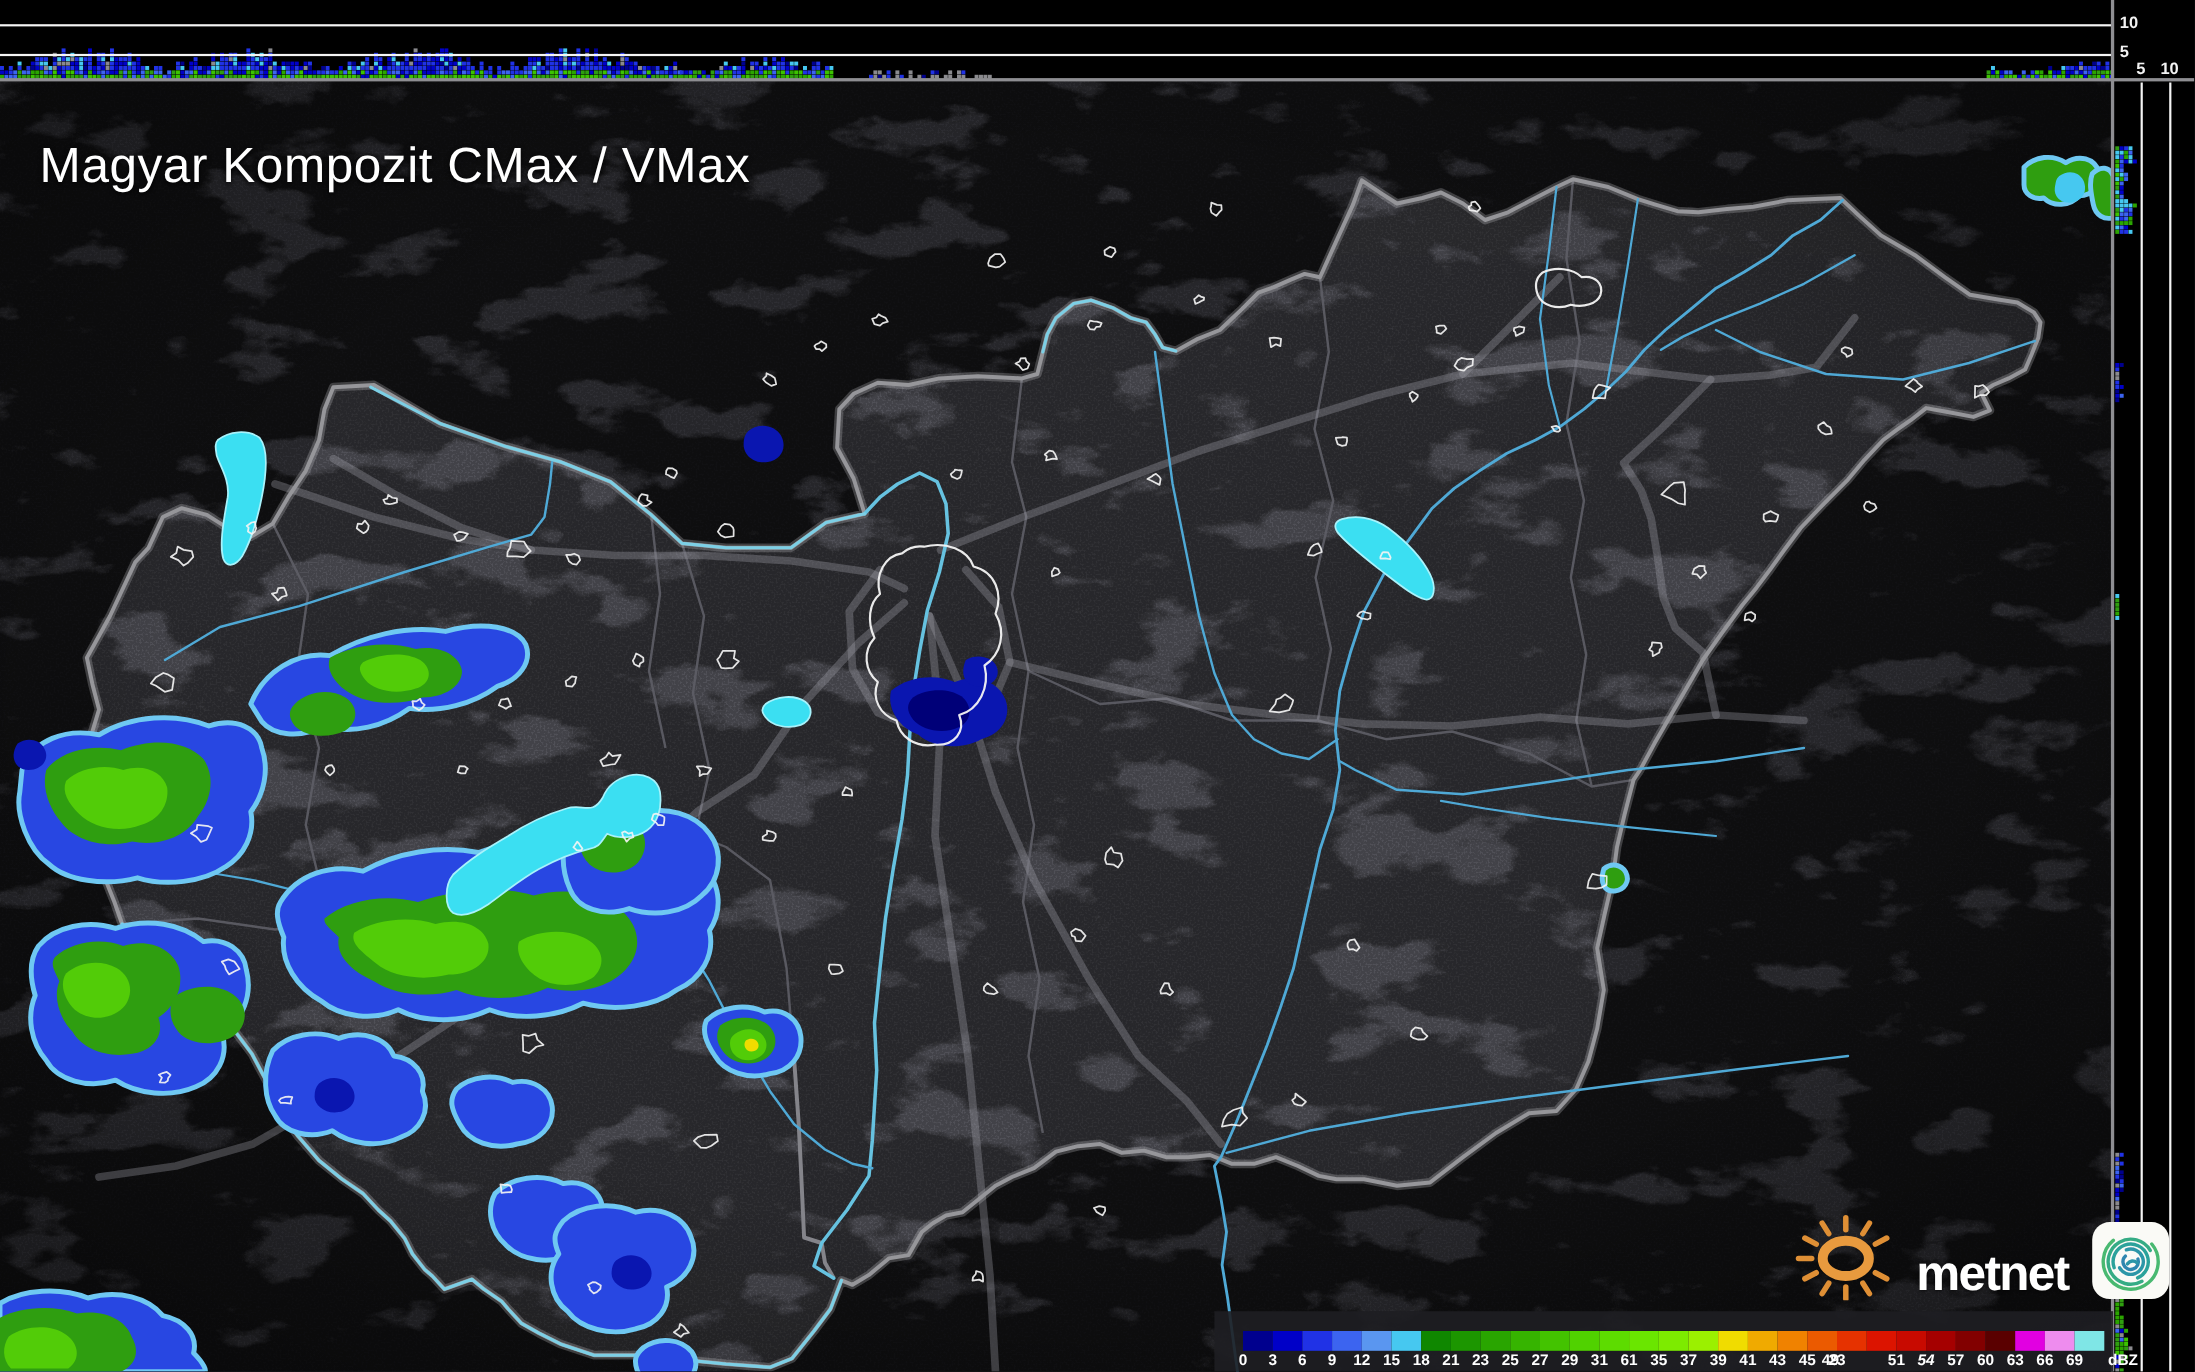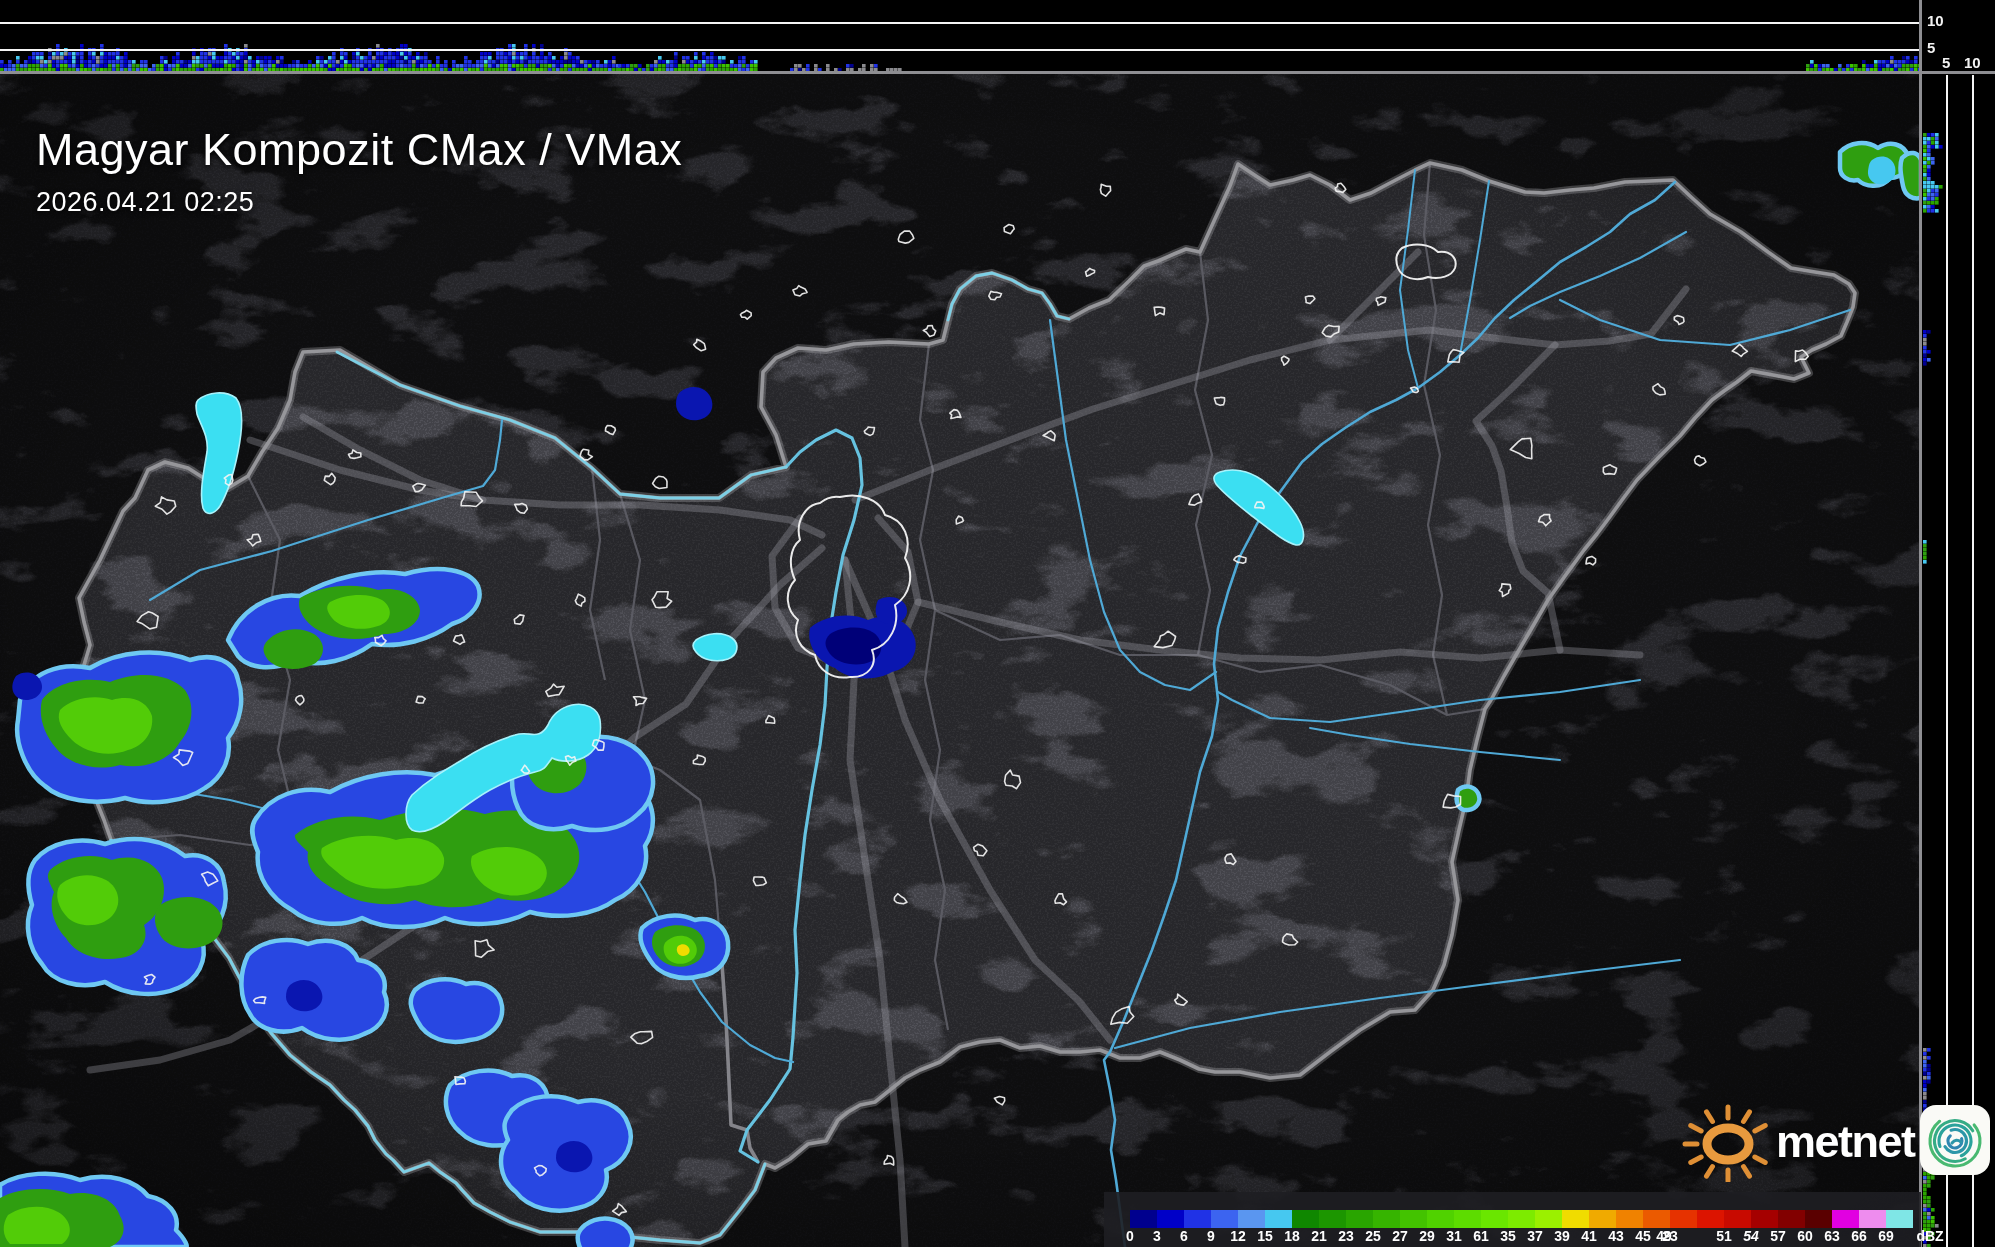--- a/index.html
+++ b/index.html
@@ -12,21 +12,21 @@
   .vline{position:absolute;background:#f4f4f4;width:2px;}
   .edge-h{position:absolute;left:0;top:71px;width:1995px;height:3px;background:#8e8e92;z-index:6;}
   .edge-v{position:absolute;left:1919px;top:0;width:3px;height:1247px;background:#8e8e92;z-index:6;}
   .ticklab{position:absolute;color:#f2f2f2;font-size:15px;font-weight:bold;z-index:7;line-height:1;}
   .titles{position:absolute;left:22px;top:126px;z-index:5;color:#fff;text-shadow:0 2px 5px rgba(0,0,0,.85);margin-left:14px;}
   .titles h1{margin:0;font-size:45px;font-weight:normal;letter-spacing:.5px;line-height:1.05;}
   .titles .ts{margin-top:14px;font-size:27px;letter-spacing:.5px;}
   .legend{position:absolute;left:1104px;top:1192px;width:817px;height:55px;background:rgba(30,30,34,.9);z-index:8;}
   .legend .block{position:absolute;top:18px;height:18px;}
   .legend .lab{position:absolute;top:37px;transform:translateX(-50%);color:#fff;font-size:14px;font-weight:bold;line-height:1;}
-  .logo{position:absolute;left:1676px;top:1098px;z-index:7;display:flex;align-items:center;gap:4px;}
+  .logo{position:absolute;left:1626px;top:1098px;z-index:7;display:flex;align-items:flex-end;gap:20px;}
   .logo .word{color:#fff;font-size:45px;font-weight:bold;letter-spacing:-1.5px;
               text-shadow:0 1px 3px rgba(0,0,0,.6);transform:translateY(2px);}
   svg{display:block;}
 </style>
 </head>
 <body>
 
 <div class="frame">
 
   <div class="map-area">
@@ -1300,21 +1300,20 @@
   <div class="edge-h"></div>
   <div class="edge-v"></div>
 
   <span class="ticklab" style="left:1927px;top:13px;">10</span>
   <span class="ticklab" style="left:1927px;top:40px;">5</span>
   <span class="ticklab" style="left:1942px;top:55px;">5</span>
   <span class="ticklab" style="left:1964px;top:55px;">10</span>
 
   <div class="titles">
     <h1>Magyar Kompozit CMax / VMax</h1>
-    <div class="ts">2026.04.21 02:25</div>
   </div>
 
   <div class="legend">
     <div id="legend-blocks">
         <div class="block" style="left: 26px; width: 27px; background: rgb(0, 0, 142);"></div>
         <div class="block" style="left: 53px; width: 27px; background: rgb(0, 0, 200);"></div>
         <div class="block" style="left: 80px; width: 27px; background: rgb(32, 50, 230);"></div>
         <div class="block" style="left: 107px; width: 27px; background: rgb(60, 100, 240);"></div>
         <div class="block" style="left: 134px; width: 27px; background: rgb(90, 150, 240);"></div>
         <div class="block" style="left: 161px; width: 27px; background: rgb(70, 200, 240);"></div>

